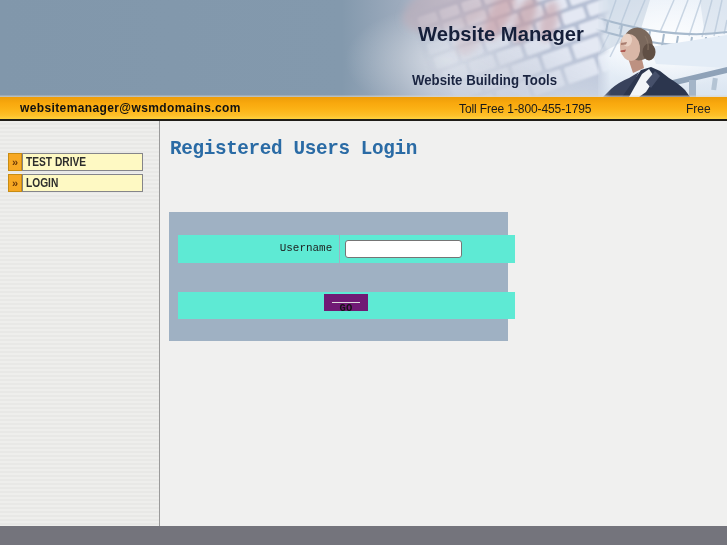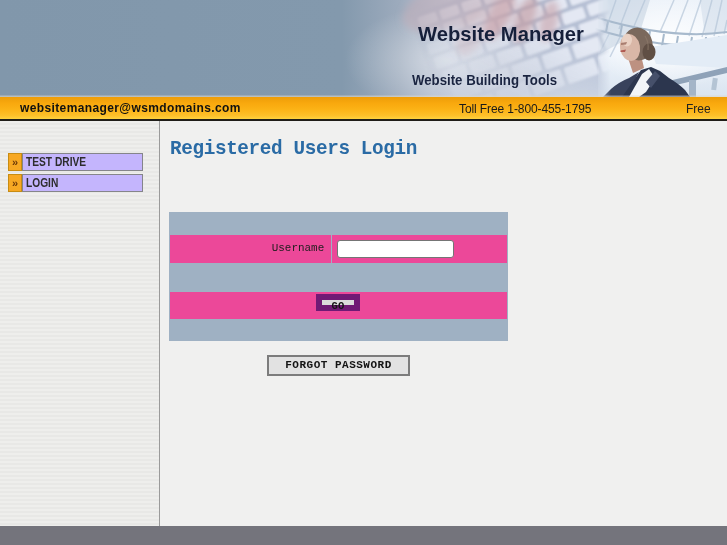--- a/index.html
+++ b/index.html
@@ -11,32 +11,32 @@
   border-bottom:2px solid #1f1d18;}
 #orangebar .email{position:absolute;left:4px;top:4px;font-size:12px;font-weight:bold;color:#111;letter-spacing:0.38px;margin-left:16px;}
 #orangebar .toll{position:absolute;left:459px;top:5px;font-size:12px;color:#1a1a1a;letter-spacing:-0.1px;text-align:right;}
 #orangebar .home{position:absolute;left:686px;top:5px;font-size:12px;color:#222;}
 #sidebar{position:absolute;left:0;top:121px;width:160px;height:405px;
   background:repeating-linear-gradient(180deg,#eeeeec 0px,#eeeeec 2px,#e8e8e6 2px,#e8e8e6 4px);
   border-right:1px solid #9a9a9a;box-sizing:border-box;}
 .navrow{position:absolute;left:8px;height:18px;}
 .navrow .arr{position:absolute;left:0;top:0;width:14px;height:18px;background:#f7a823;border:1px solid #c88c12;box-sizing:border-box;
   color:#6e3a08;font-weight:bold;font-size:11px;text-align:center;line-height:16px;}
-.navrow .lbl{position:absolute;left:14px;top:0;width:121px;height:18px;background:#c4b5fd;border:1px solid #85858a;box-sizing:border-box;
+.navrow .lbl{position:absolute;left:14px;top:0;width:121px;height:18px;background:#fef9c3;border:1px solid #85858a;box-sizing:border-box;
   font-size:12px;font-weight:bold;color:#2d2d2d;line-height:16px;padding-left:3px;}
 .navrow .lbl i{font-style:normal;display:inline-block;transform:scaleX(0.85);transform-origin:left center;}
 #main{position:absolute;left:160px;top:121px;width:567px;height:330px;background:#f0f0ef;font-family:Liberation Mono, monospace;}
 #main h1{position:absolute;left:10px;top:16px;margin:0;font-size:21px;letter-spacing:-0.4px;transform:scaleX(0.92);transform-origin:left top;font-weight:bold;color:#2a6ba5;}
 #main .intro{position:absolute;left:12px;top:58px;font-size:12px;color:#1e1e1e;letter-spacing:-0.28px;}
 #panel{position:absolute;left:9px;top:91px;width:339px;height:129px;background:#9fb1c3;}
-.prow{position:absolute;left:1px;width:337px;background:#ec4899;}
+.prow{position:absolute;left:9px;width:337px;background:#5eead4;}
 .prow .lab{position:absolute;right:183px;top:6px;font-size:11.5px;color:#1e1e1e;transform:scaleX(0.95);transform-origin:right center;}
 .prow .sep{position:absolute;left:161px;top:0;bottom:0;width:1px;background:#9fb1c3;}
 .inputbox{position:absolute;left:167px;top:5px;width:115px;height:16px;background:#fff;border:1px solid #757575;border-radius:3px;}
-#gobtn{position:absolute;left:146px;top:2px;width:44px;height:17px;background:#dcdcdc;border:6px solid #701a75;box-sizing:border-box;
+#gobtn{position:absolute;left:146px;top:2px;width:44px;height:17px;background:#dcdcdc;border:8px solid #701a75;box-sizing:border-box;
   font-size:10.5px;font-weight:bold;color:#141414;text-align:center;line-height:13px;letter-spacing:0.2px;}
 #forgot{position:absolute;left:107px;top:234px;width:143px;height:21px;background:#e2e2e2;border:2px solid #7c7c7c;box-sizing:border-box;
   font-size:11px;font-weight:bold;color:#141414;text-align:center;line-height:16px;letter-spacing:0.5px;}
 #footer{position:absolute;left:0;top:526px;width:727px;height:19px;background:#74747c;}
 </style>
 </head>
 <body>
 <div id="page">
   <div id="header">
     <svg width="727" height="97" viewBox="0 0 727 97" xmlns="http://www.w3.org/2000/svg">
@@ -230,16 +230,15 @@
     <div id="panel">
       <div class="prow" style="top:23px;height:28px;">
         <span class="lab">Username</span>
         <span class="sep"></span>
         <span class="inputbox"></span>
       </div>
       <div class="prow" style="top:80px;height:27px;">
         <div id="gobtn">GO</div>
       </div>
     </div>
-    <div id="forgot">FORGOT PASSWORD</div>
   </div>
   <div id="footer"></div>
 </div>
 
 </body></html>

